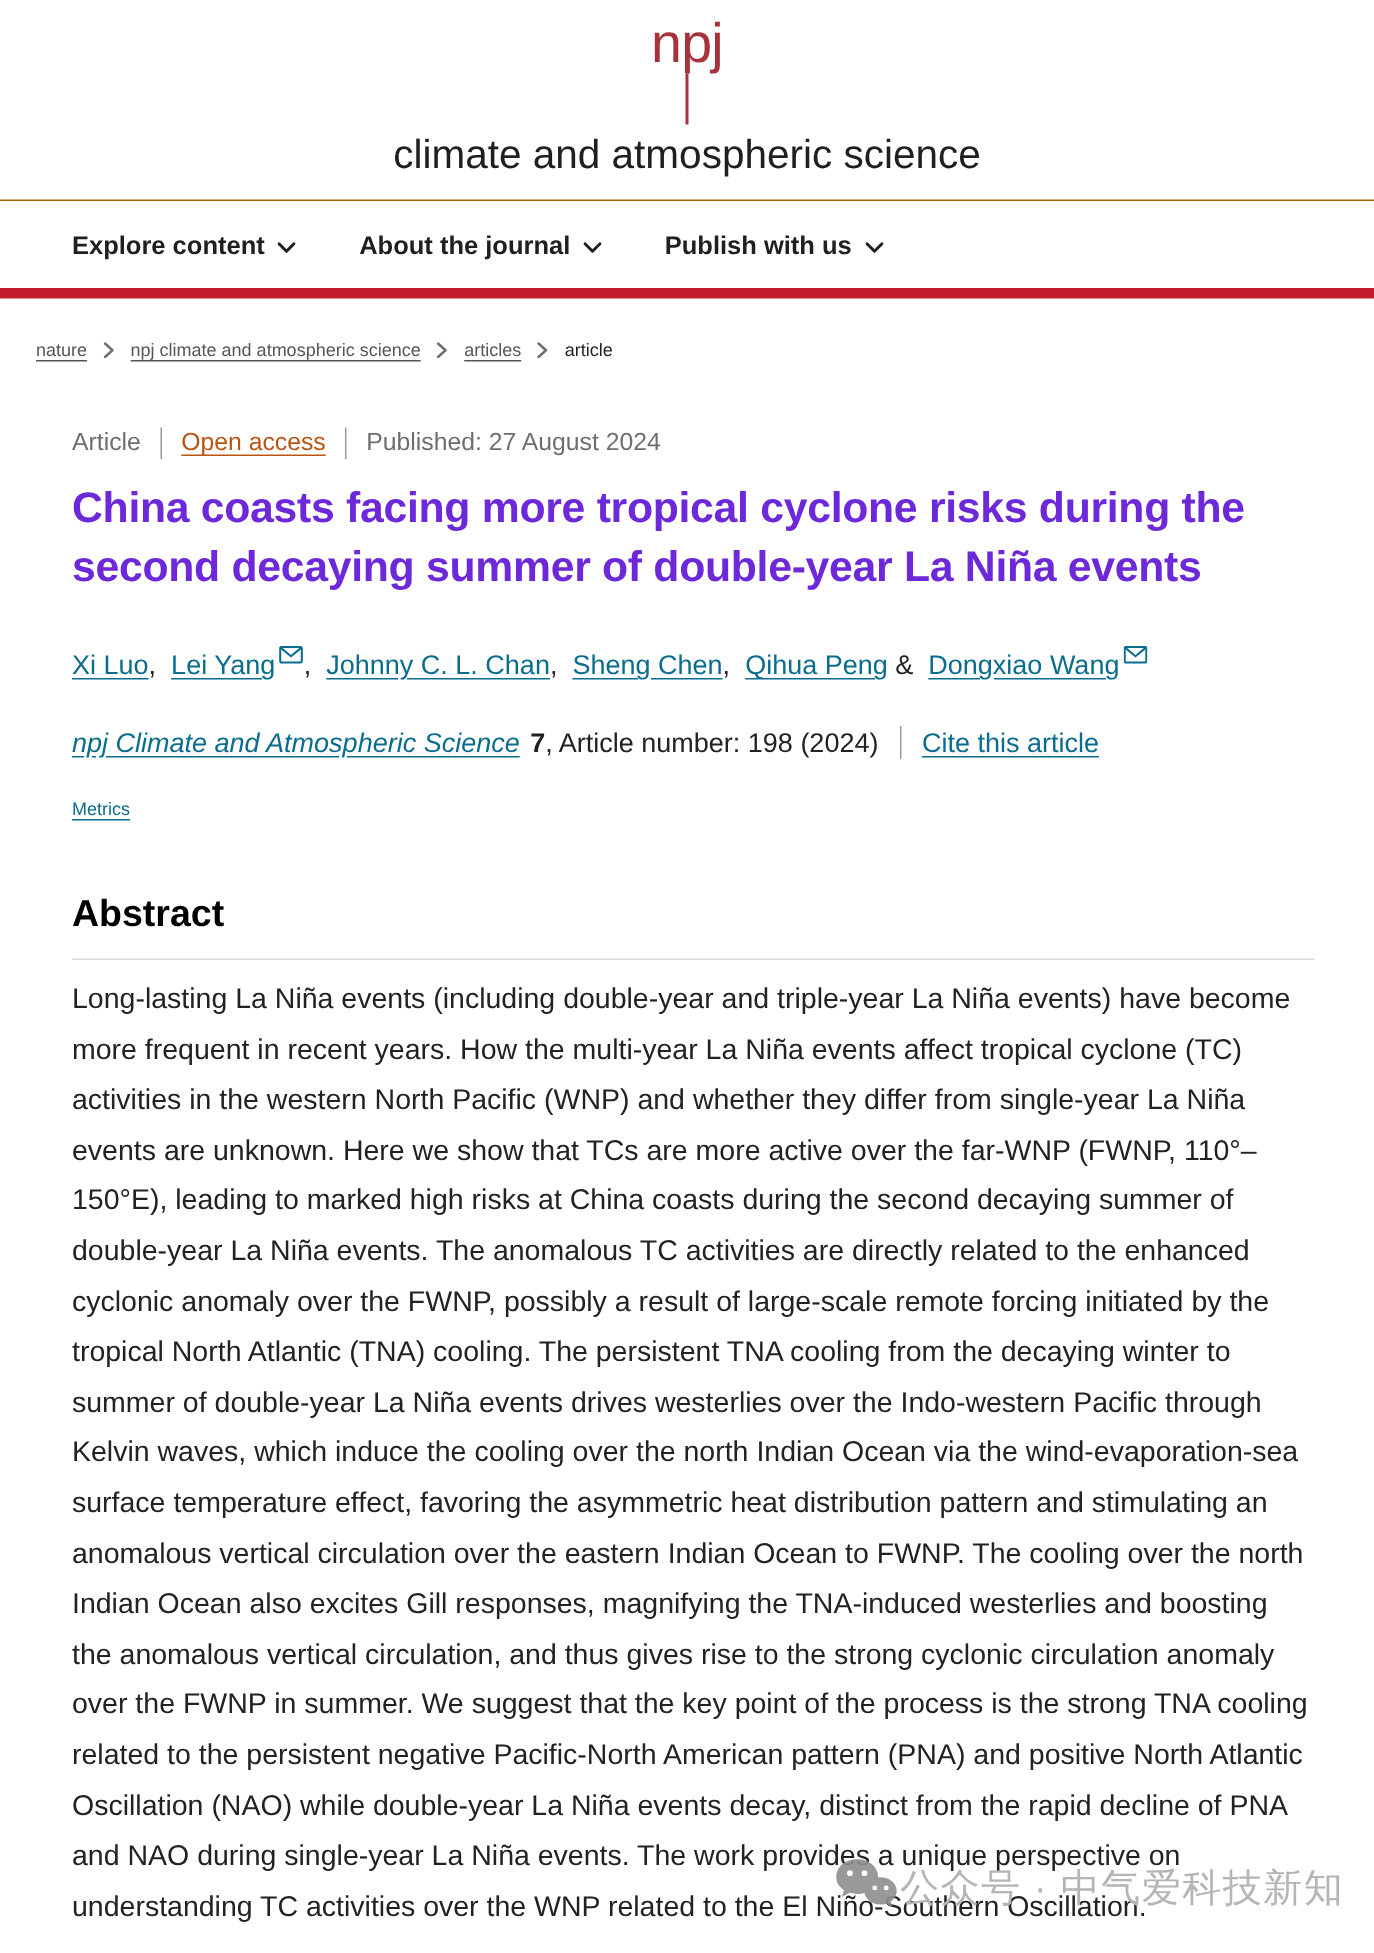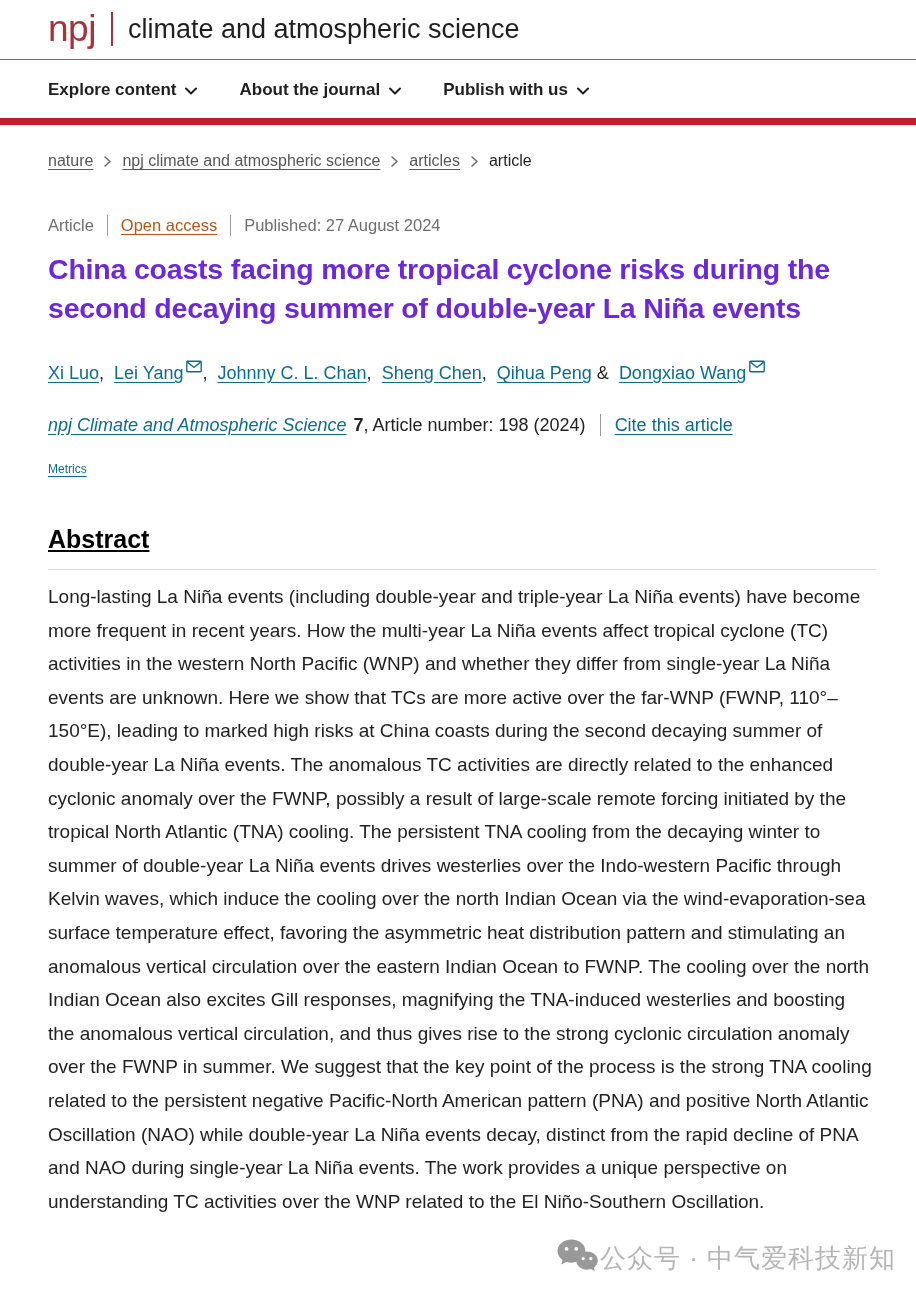--- a/index.html
+++ b/index.html
@@ -2,33 +2,33 @@
 <html style="--brand-red: #a8323c; --accent-bar: #c41b2c; --link: #0a6d8e; --open-access: #b85512;"><head>
 <meta charset="utf-8">
 <style>
   * { margin: 0; padding: 0; box-sizing: border-box; }
   html, body { background: #ffffff; }
   body { font-family: "Liberation Sans", sans-serif; color: #222; }
   .page { position: relative; width: 916px; height: 1302px; background: #fff; overflow: hidden; }
 
   
   .header-inner { padding: 9px 48px 10px 48px; }
-  .brand { display: flex; align-items: center; text-decoration: none; cursor: pointer; }
+  .brand { display: flex; align-items: center; text-decoration: none; cursor: pointer; flex-direction: column; }
   .brand-npj { font-size: 37px; line-height: 40px; color: var(--brand-red, #a8323c); letter-spacing: -0.5px; }
   .brand-sep { width: 2px; height: 34px; background: var(--brand-red, #a8323c); margin: 0 15px; }
   .brand-journal { font-size: 27px; line-height: 40px; color: #1f1f1f; text-align: right; }
 
   .topnav { border-top: 1px solid #a16207; padding: 20px 48px 18px 48px; display: flex; gap: 42px; }
   .nav-item { display: inline-flex; align-items: center; gap: 9px; font-size: 17px; font-weight: 700; color: #1f1f1f; text-decoration: none; cursor: pointer; }
   .nav-item svg { margin-top: 2px; }
 
   .accent-bar { width: 100%; height: 7px; background: var(--accent-bar, #c41b2c); }
 
   
-  .breadcrumb { margin: 27px 48px 0 48px; display: flex; align-items: center; gap: 11px; font-size: 16px; }
+  .breadcrumb { margin: 27px 48px 0 24px; display: flex; align-items: center; gap: 11px; font-size: 12px; }
   .breadcrumb a { color: #565656; text-decoration: underline; text-underline-offset: 3px; cursor: pointer; }
   .breadcrumb .current { color: #1f1f1f; }
   .crumb-sep { display: inline-flex; margin-top: 1px; }
 
   
   .meta { margin: 45px 48px 0 48px; display: flex; align-items: center; font-size: 16.5px; color: #6e6e6e; }
   .meta .vsep { width: 1px; height: 21px; background: #9b9b9b; margin: 0 13px; }
   .open-access { color: var(--open-access, #bc5512); text-decoration: underline; text-underline-offset: 3px; cursor: pointer; }
 
   
@@ -44,21 +44,21 @@
   .citation a { color: var(--link, #0a6d8e); text-decoration: underline; text-underline-offset: 3px; cursor: pointer; }
   .citation .journal-link { font-style: italic; margin-right: 7px; }
   .citation .vol { font-weight: 700; }
   .citation .vsep { width: 1px; height: 22px; background: #9b9b9b; margin: 0 14px; }
 
   .metrics-row { margin: 26px 48px 0 48px; font-size: 12px; }
   .metrics-row a { color: var(--link, #0a6d8e); text-decoration: underline; text-underline-offset: 3px; cursor: pointer; }
 
   
   .abstract { margin: 49px 40px 0 48px; }
-  .abstract h2 { font-size: 25px; font-weight: 700; color: #000; text-decoration: underline; }
+  .abstract h2 { font-size: 25px; font-weight: 700; color: #000; }
   .abstract .rule { border: none; border-top: 1px solid #d8d8d8; margin: 15px 0 10px 0; }
   .abstract-text { font-size: 19px; line-height: 33.6px; color: #222; max-width: 830px; }
 
   
   .watermark { position: absolute; left: 556px; top: 1238px; display: flex; align-items: center; gap: 2px; pointer-events: none; }
   .watermark .wm-icon { color: #8f8f8f; opacity: 0.9; }
   .watermark .wm-text { font-size: 26px; color: #b5b5b5; letter-spacing: 1px; white-space: nowrap; }
 </style>
 </head>
 <body>

